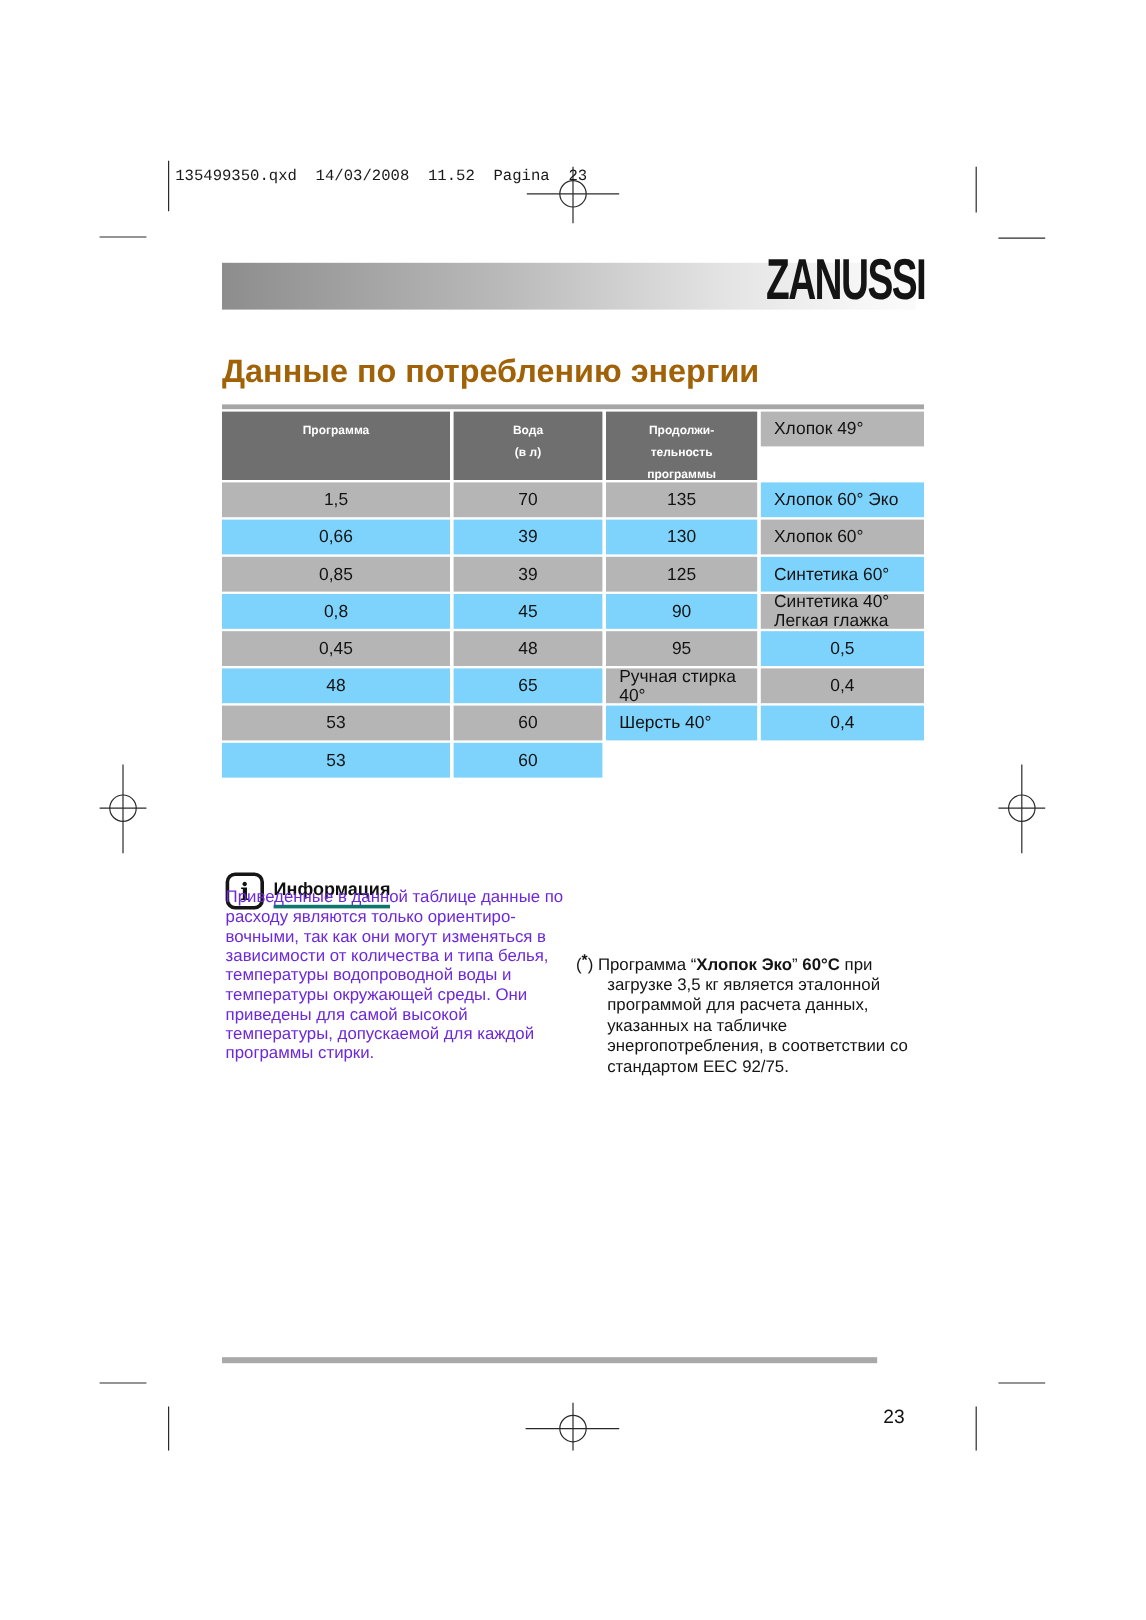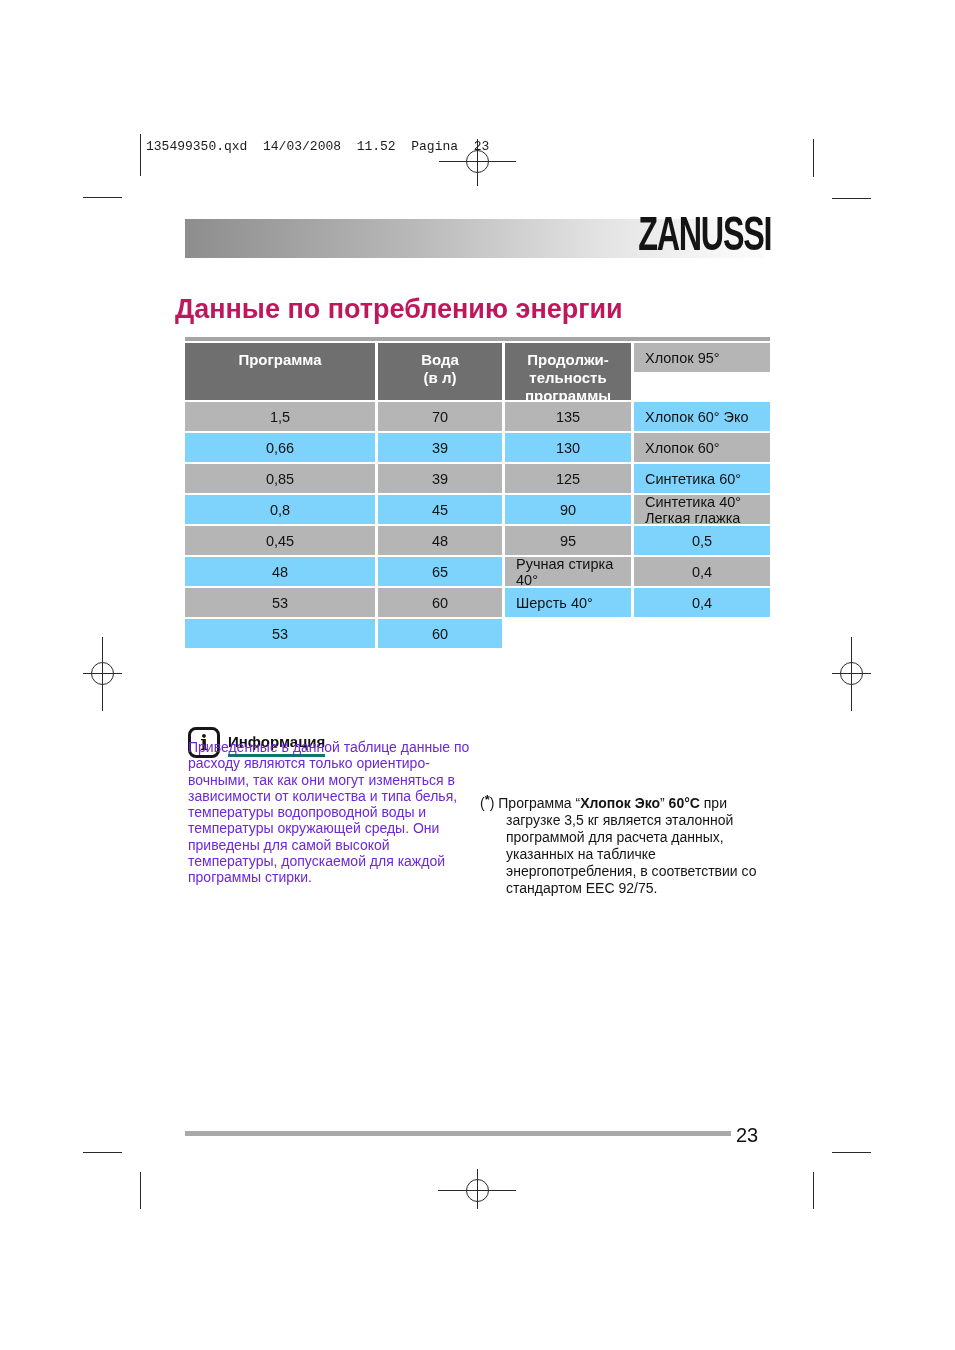--- a/index.html
+++ b/index.html
@@ -20,32 +20,32 @@
     background:linear-gradient(to right,#8d8d8d 0%,#b9b9b9 40%,#e3e3e3 72%,#f6f6f6 92%,#fbfbfb 100%);
   }
   .brand {
     position:absolute; right:-8px; bottom:-3px;
     font-weight:bold; font-size:49px; letter-spacing:-2px;
     transform:scale(0.66,0.98); transform-origin:right bottom; color:#141414;
     white-space:nowrap;
   }
 
   .title {
-    position:absolute; left:175px; top:294px;
-    font-size:27px; font-weight:bold; color:#be185d; white-space:nowrap;
+    position:absolute; left:185px; top:294px;
+    font-size:27px; font-weight:bold; color:#a16207; white-space:nowrap;
   }
 
   .tablewrap { position:absolute; left:185px; top:337px; width:585px; }
   .toprule { height:4px; background:#a6a6a6; margin-bottom:2px; }
   .grid {
     display:grid; grid-template-columns:190px 124px 126px 136px;
     column-gap:3px; row-gap:2px;
   }
   .th {
-    background:#6f6f6f; color:#ffffff; font-weight:bold; font-size:15px;
+    background:#6f6f6f; color:#ffffff; font-weight:bold; font-size:10px;
     height:57px; box-sizing:border-box; padding-top:8px; line-height:18px;
     display:flex; align-items:flex-start; justify-content:center;
     text-align:center; white-space:pre-line;
   }
   .td {
     height:29px; font-size:14.5px; display:flex; align-items:center;
     justify-content:center; color:#121212;
   }
   .td.prog { justify-content:flex-start; padding-left:11px; box-sizing:border-box; }
   .td.dark { background:#b5b5b5; }
@@ -67,21 +67,21 @@
   }
   .footnote {
     position:absolute; left:480px; top:795px; width:292px;
     font-size:14px; line-height:17px; white-space:pre-line; color:#141414;
     padding-left:26px; text-indent:-26px; box-sizing:border-box;
   }
   .star { font-weight:bold; position:relative; top:-4px; font-size:13px; }
   .b { font-weight:bold; }
 
   .pgline { position:absolute; left:185px; top:1131px; width:546px; height:5px; background:#a9a9a9; }
-  .pgnum  { position:absolute; left:736px; top:1124px; font-size:20px; color:#111; }
+  .pgnum  { position:absolute; left:736px; top:1173px; font-size:16px; color:#111; }
 </style>
 </head>
 <body>
 
 <div class="page">
 
   <svg class="cropmarks" width="955" height="1350" viewBox="0 0 955 1350">
     <g stroke="#2a2a2a" stroke-width="1" fill="none">
 
       <line x1="140.5" y1="134" x2="140.5" y2="176"></line>
@@ -125,21 +125,21 @@
   <div class="tablewrap">
     <div class="toprule"></div>
     <div class="grid">
       <div class="th">Программа</div>
       <div class="th">Вода
 (в л)</div>
       <div class="th">Продолжи-
 тельность
 программы</div>
 
-    <div class="td prog dark">Хлопок 95°</div>
+    <div class="td prog dark">Хлопок 49°</div>
         <div class="td num dark">1,5</div>
         <div class="td num dark">70</div>
         <div class="td num dark">135</div>
         <div class="td prog light">Хлопок 60° Эко</div>
         <div class="td num light">0,66</div>
         <div class="td num light">39</div>
         <div class="td num light">130</div>
         <div class="td prog dark">Хлопок 60°</div>
         <div class="td num dark">0,85</div>
         <div class="td num dark">39</div>

